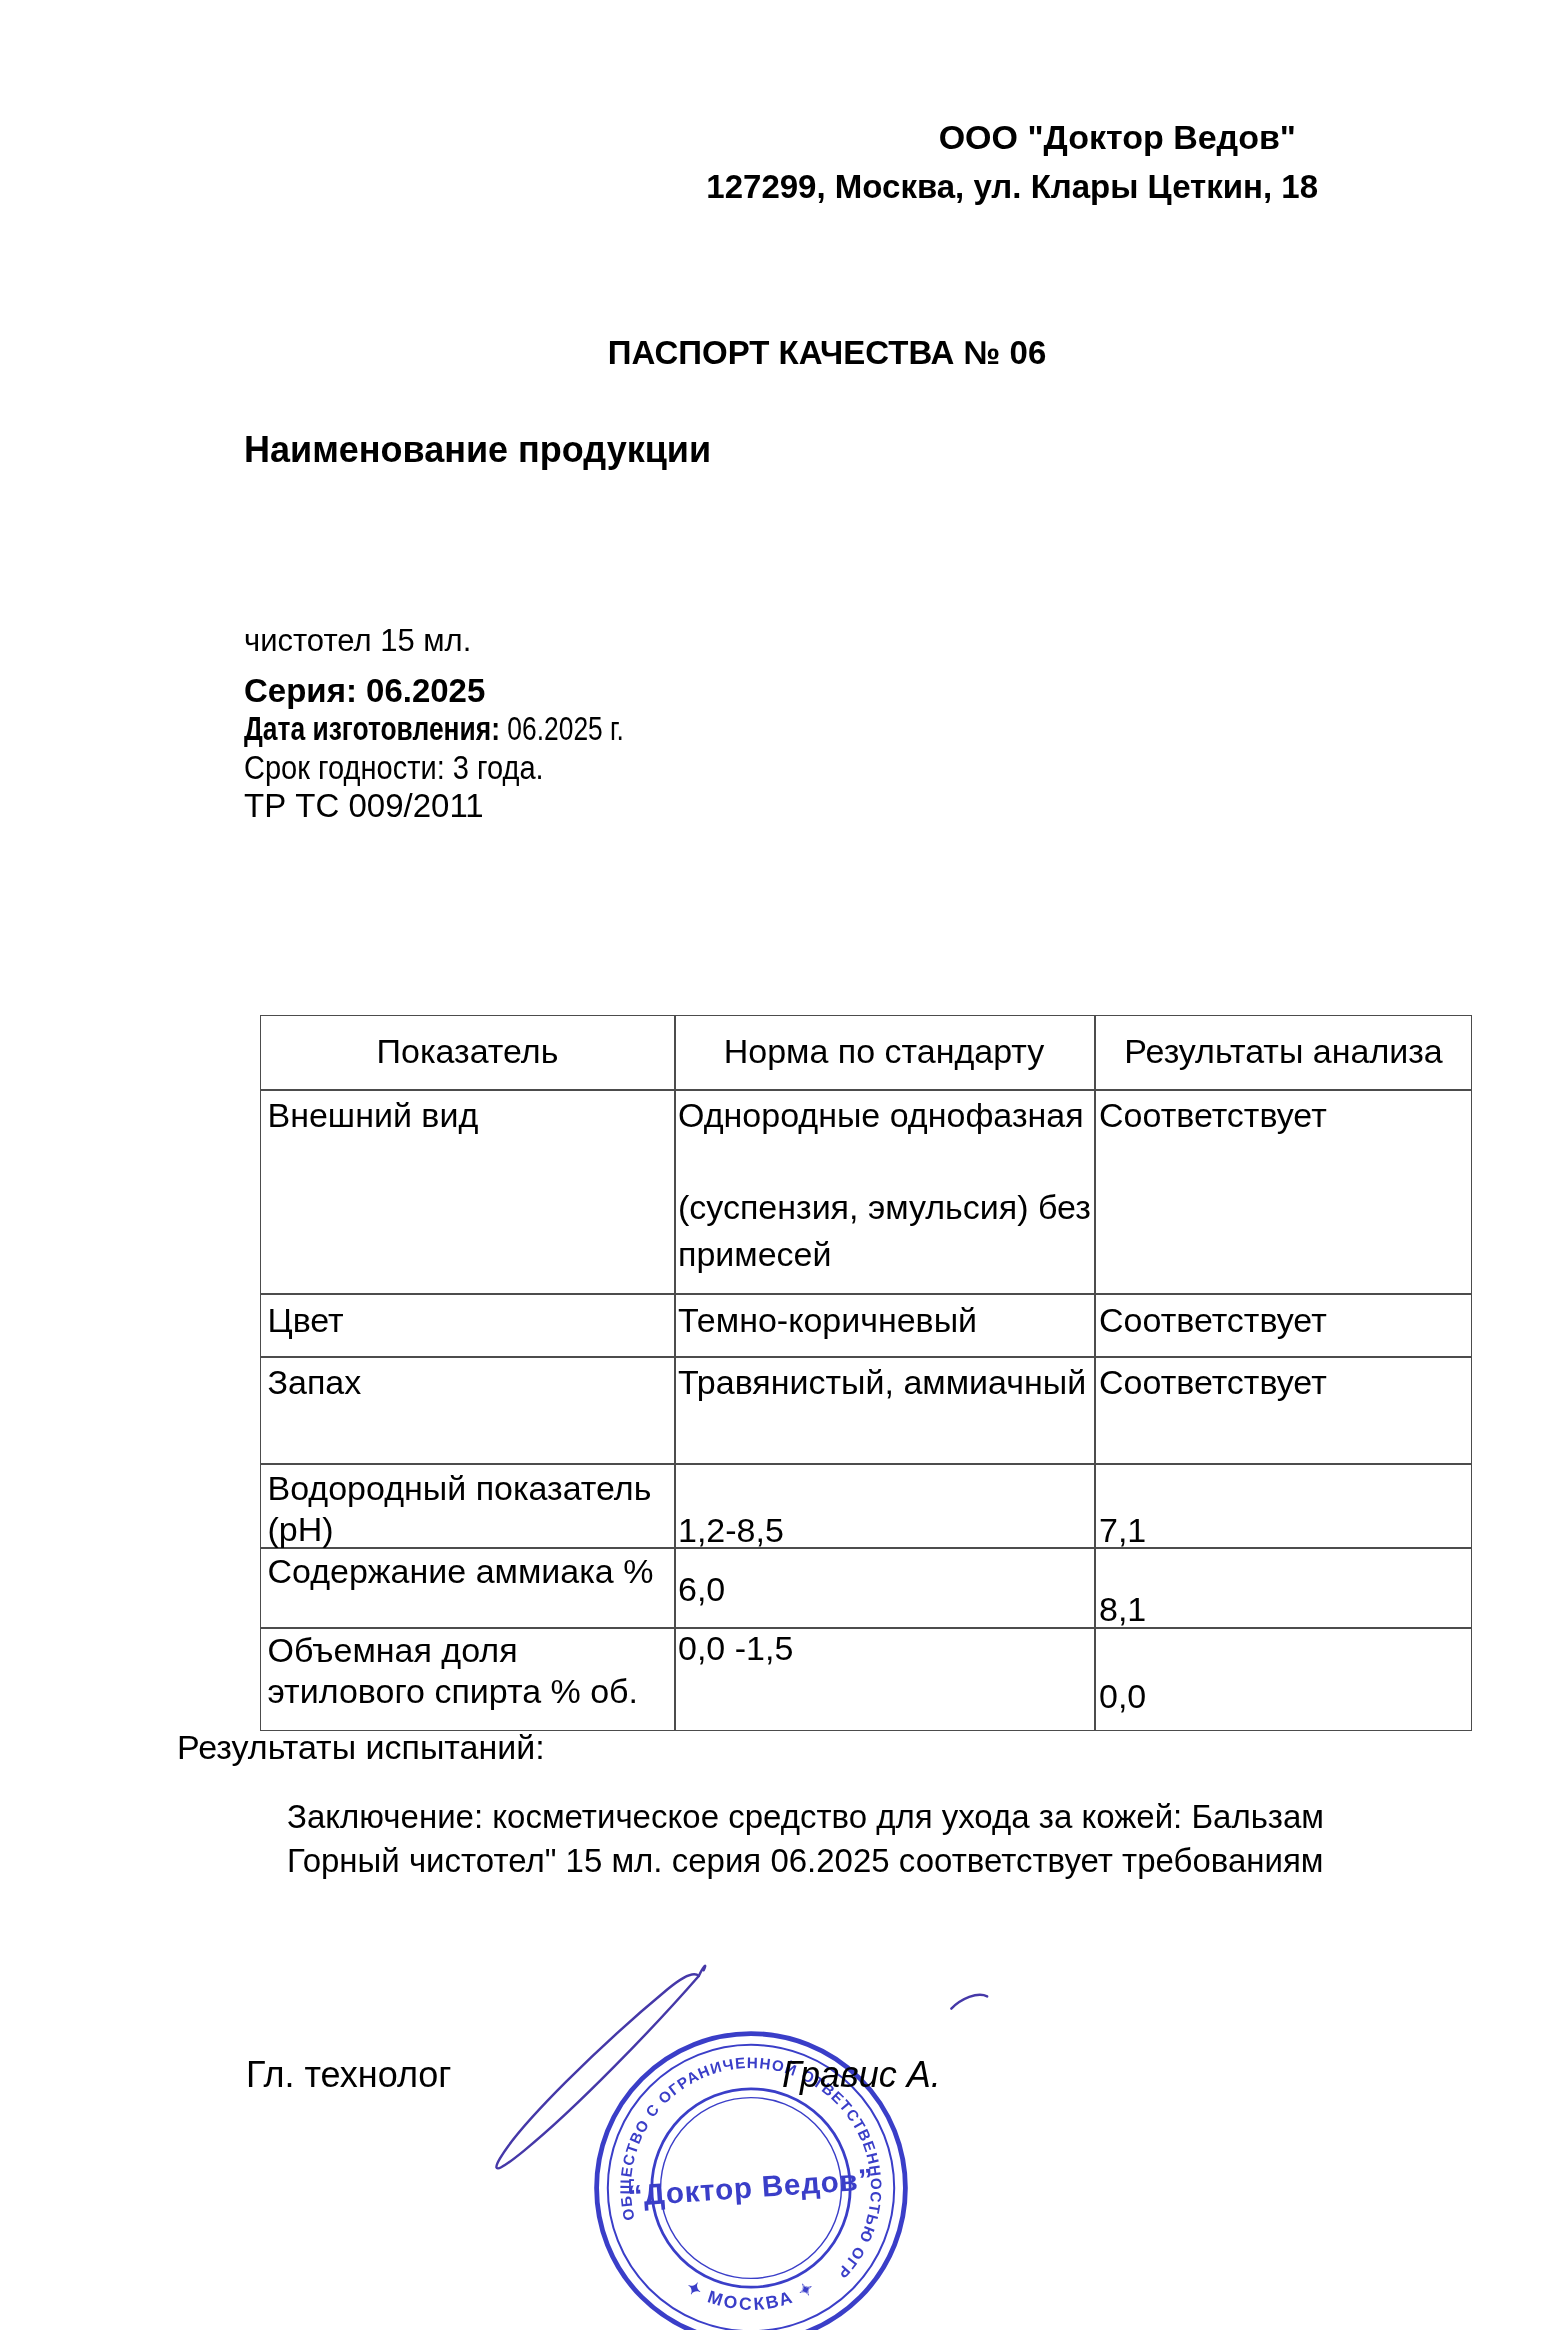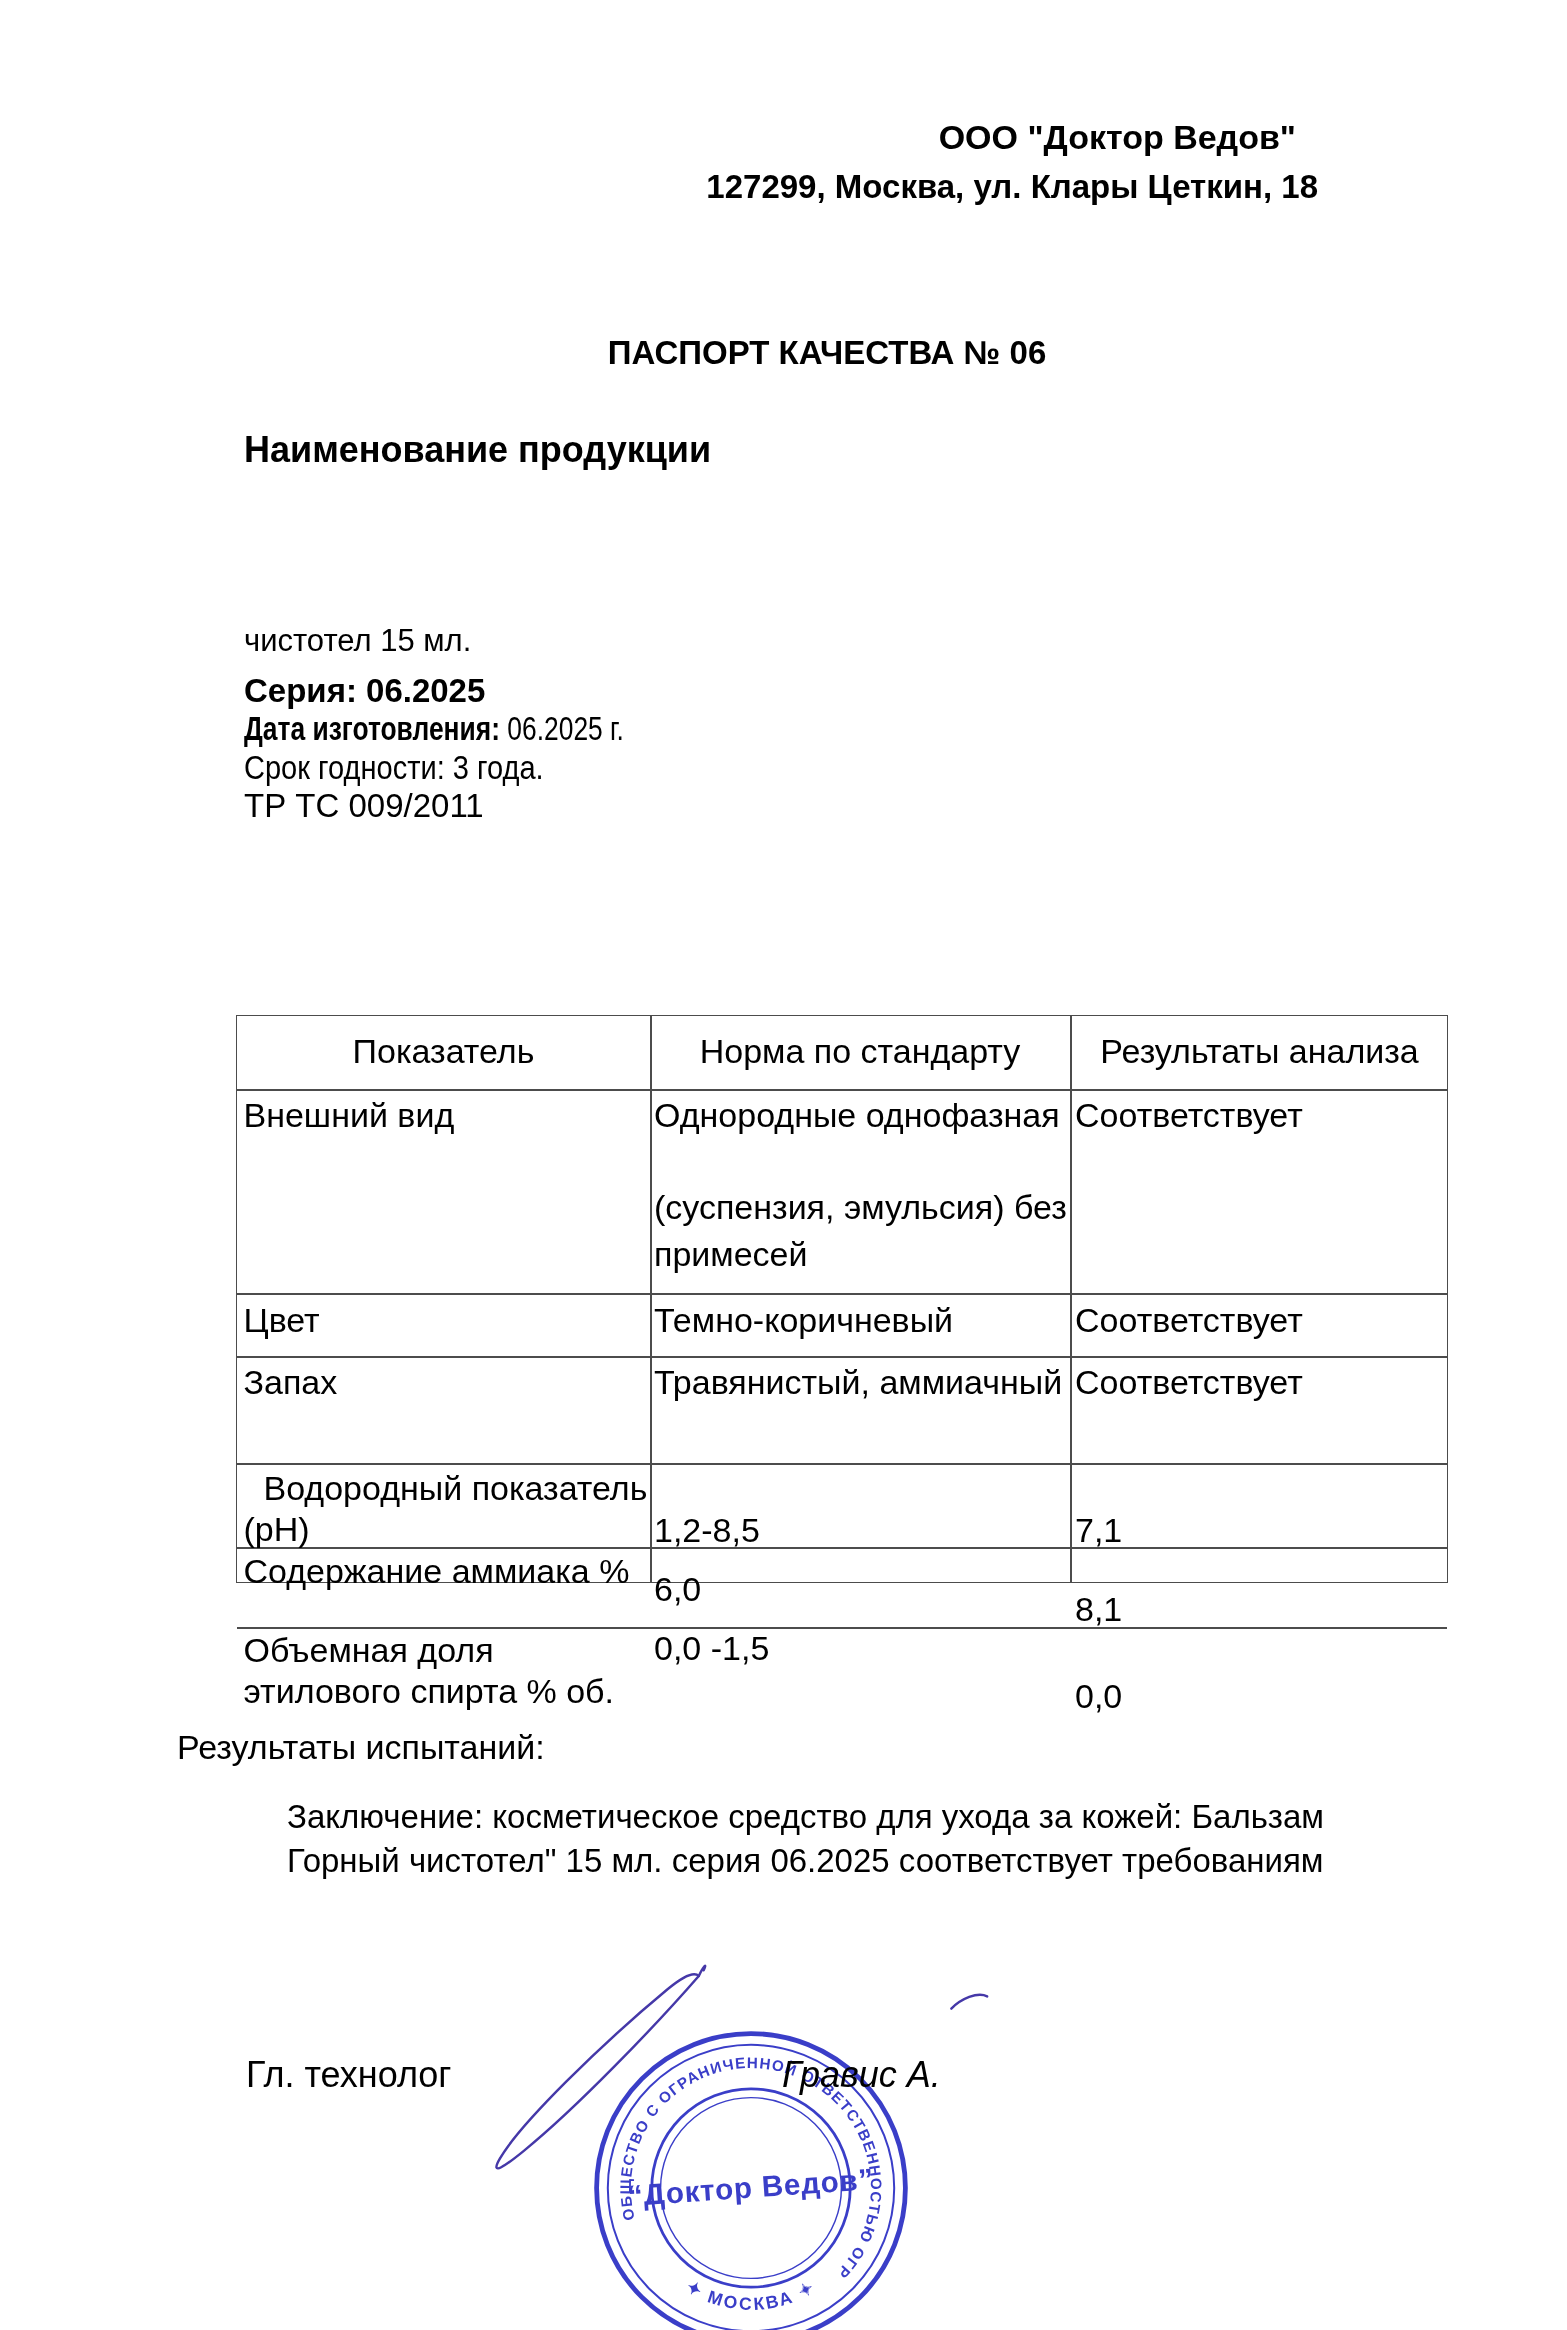--- a/index.html
+++ b/index.html
@@ -19,21 +19,21 @@
   .title{top:336px; left:607px; width:440px; font-size:33px;}
   .sect{top:432px; left:244px; font-size:36px;}
   .prod1{top:540px; left:244px; font-size:31px;}
   .prod2{top:625px; left:244px; font-size:31px;}
   .d1{top:674px; left:244px; font-size:33px;}
   .d2{top:712px; left:244px; font-size:33px; transform:scaleX(.8); transform-origin:0 0;}
   .d3{top:751px; left:244px; font-size:33px; transform:scaleX(.88); transform-origin:0 0;}
   .d4{top:789px; left:244px; font-size:33px;}
 
   
-  .tbl{position:absolute; left:236px; top:1015px; width:1212px; height:568px;
+  .tbl{position:absolute; left:260px; top:1015px; width:1212px; height:716px;
        border:1.6px solid #4c4c4c; box-sizing:border-box;}
   .vline{position:absolute; top:0; width:1.6px; height:100%; background:#4c4c4c;}
   .hline{position:absolute; left:0; width:100%; height:1.6px; background:#4c4c4c;}
   .cell{position:absolute; font-size:34px; line-height:1; white-space:nowrap;}
 
   .below{top:1730px; left:177px; font-size:34px;}
   .conc1{top:1800px; left:287px; font-size:33px;}
   .conc2{top:1844px; left:287px; font-size:33px;}
 
   .sigrole{top:2057px; left:246px; font-size:36px;}
@@ -86,21 +86,21 @@
     <div class="cell" style="left:838px; top:82px;">Соответствует</div>
 
     <div class="cell" style="left:6.5px;  top:287px;">Цвет</div>
     <div class="cell" style="left:417px; top:287px;">Темно-коричневый</div>
     <div class="cell" style="left:838px; top:287px;">Соответствует</div>
 
     <div class="cell" style="left:6.5px;  top:349px;">Запах</div>
     <div class="cell" style="left:417px; top:349px;">Травянистый, аммиачный</div>
     <div class="cell" style="left:838px; top:349px;">Соответствует</div>
 
-    <div class="cell" style="left:6.5px;  top:455px;margin-left:20px;">Водородный показатель</div>
+    <div class="cell" style="left:6.5px;  top:455px;">Водородный показатель</div>
     <div class="cell" style="left:6.5px;  top:496px;">(pH)</div>
     <div class="cell" style="left:417px; top:497px;">1,2-8,5</div>
     <div class="cell" style="left:838px; top:497px;">7,1</div>
 
     <div class="cell" style="left:6.5px;  top:538px;">Содержание аммиака %</div>
     <div class="cell" style="left:417px; top:556px;">6,0</div>
     <div class="cell" style="left:838px; top:576px;">8,1</div>
 
     <div class="cell" style="left:6.5px;  top:617px;">Объемная доля</div>
     <div class="cell" style="left:6.5px;  top:658px;">этилового спирта % об.</div>

